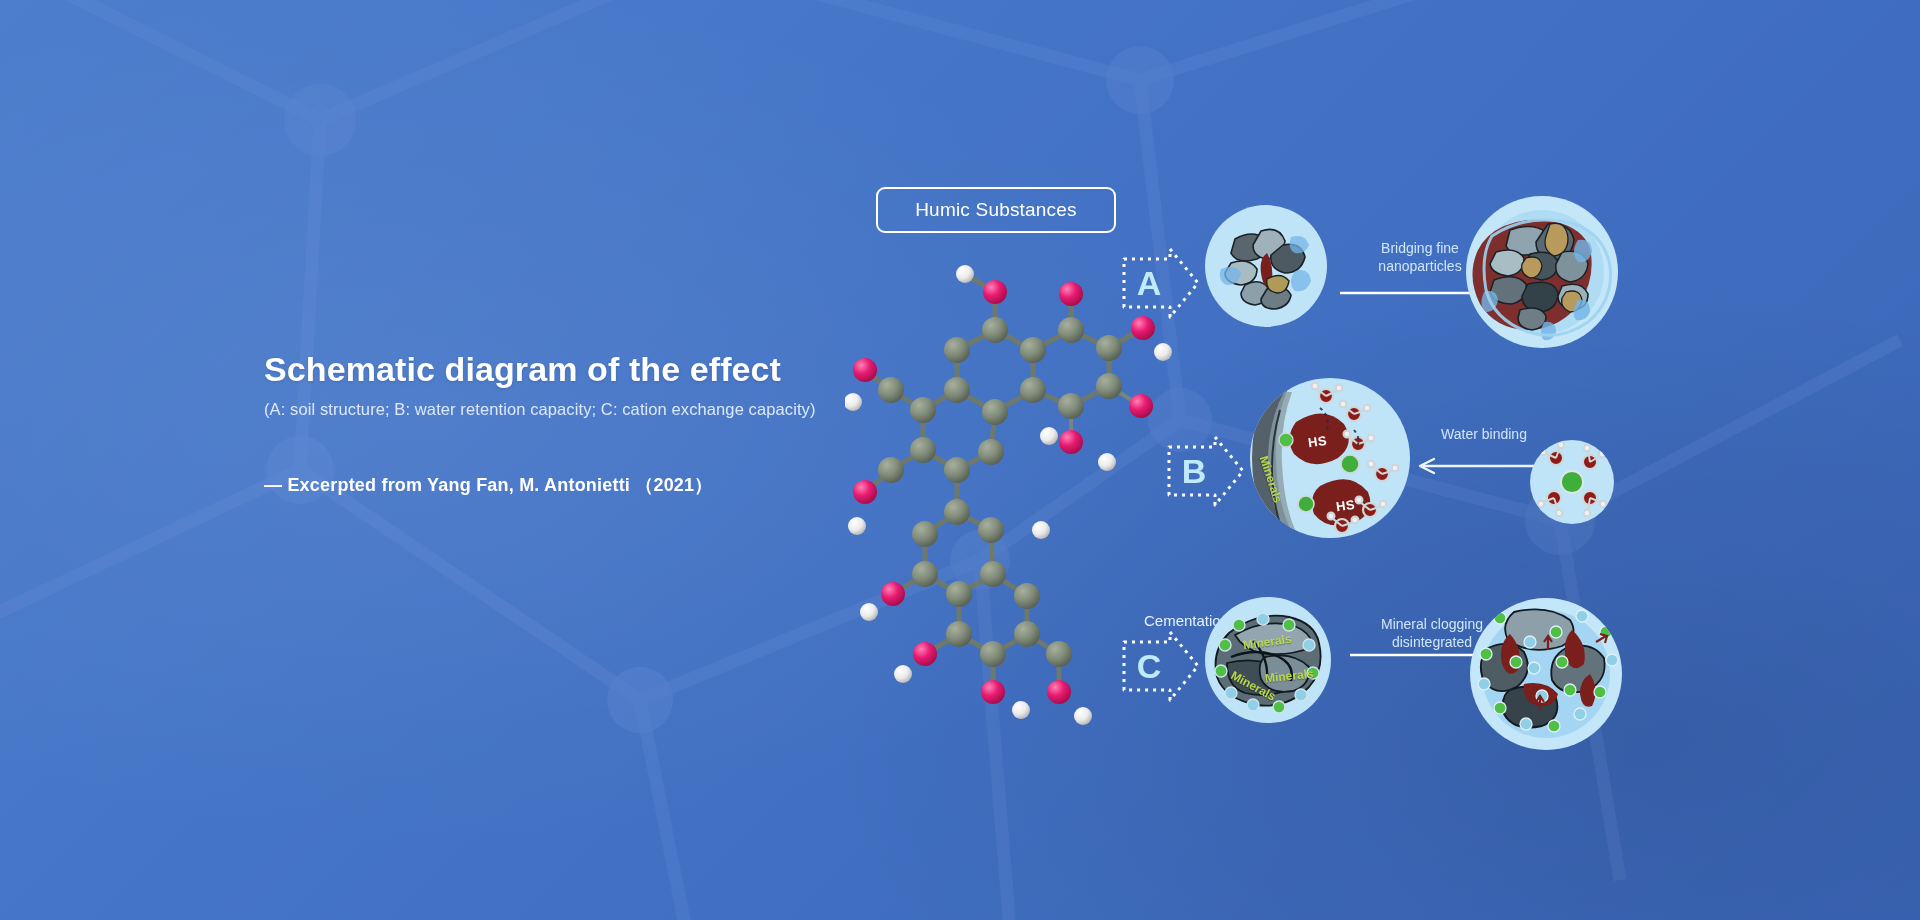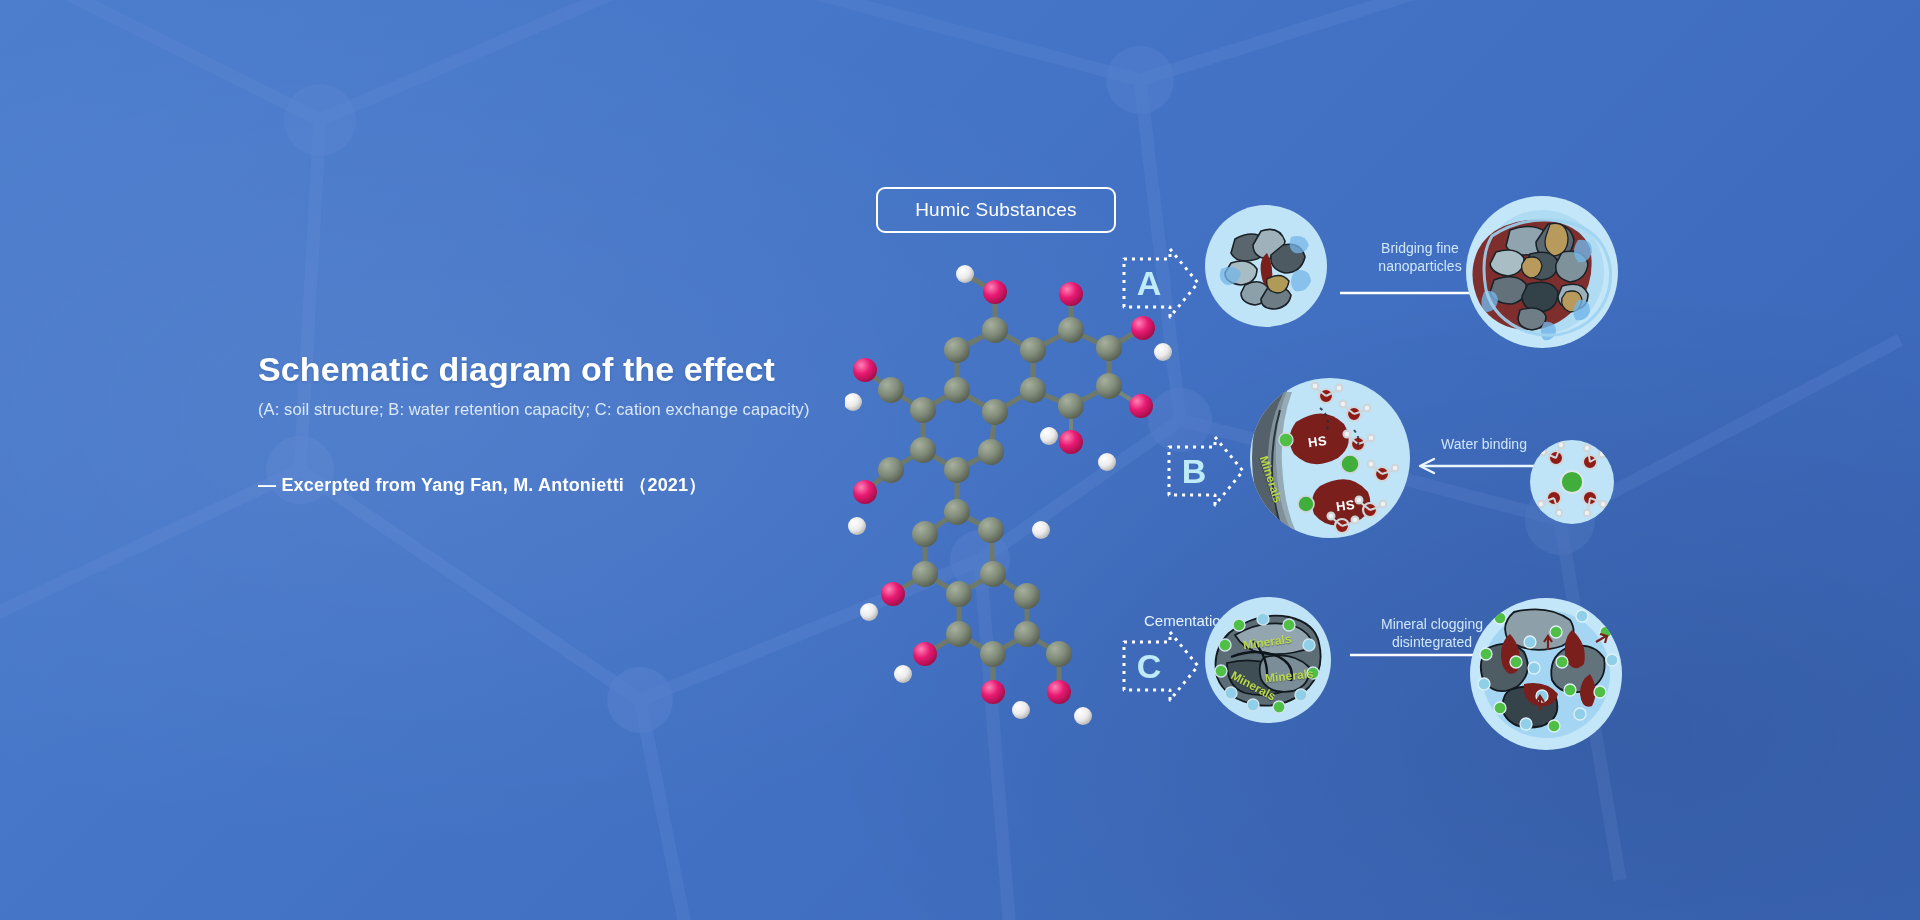--- a/index.html
+++ b/index.html
@@ -28,21 +28,21 @@
     inset: 0;
     background:
       radial-gradient(ellipse 70% 80% at 22% 45%, rgba(255,255,255,0.06) 0%, rgba(255,255,255,0) 60%),
       radial-gradient(ellipse 60% 70% at 85% 80%, rgba(0,0,0,0.10) 0%, rgba(0,0,0,0) 70%);
     pointer-events: none;
   }
 
   
   #text-block {
     position: absolute;
-    left: 258px;
+    left: 264px;
     top: 348px;
     width: 640px;
   }
   #page-title {
     color: #ffffff;
     font-size: 34px;
     font-weight: bold;
     line-height: 1.28;
     letter-spacing: 0.1px;
     margin: 0;
@@ -420,21 +420,21 @@
         <g stroke="#22303a" stroke-width="2" stroke-dasharray="3 4" fill="none" opacity="0.85">
           <path d="M70 30 q12 10 6 24"></path>
           <path d="M104 52 q8 10 2 18"></path>
         </g>
       </svg>
       <div class="blob-label" style="left:58px; top:56px; transform:rotate(-8deg);">HS</div>
       <div class="blob-label" style="left:86px; top:120px; transform:rotate(-8deg);">HS</div>
       <div class="min-label" style="left:20px; top:76px; transform:rotate(72deg); transform-origin:left top;">Minerals</div>
     </div>
 
-    <div class="arrow-label" style="left:1414px; top:436px; width:140px;">
+    <div class="arrow-label" style="left:1414px; top:426px; width:140px;">
       <div>Water binding</div>
     </div>
     <svg class="flow-arrow" style="left:1412px; top:456px;" width="130" height="20" viewBox="0 0 130 20">
       <path d="M128 10 H10" stroke="#eaf4fd" stroke-width="2.4"></path>
       <path d="M22 3 L8 10 L22 17" fill="none" stroke="#eaf4fd" stroke-width="2.4" stroke-linejoin="round" stroke-linecap="round"></path>
     </svg>
 
     <div class="circle" style="left:1530px; top:440px; width:84px; height:84px;">
       <svg viewBox="0 0 84 84" width="84" height="84">
         <circle cx="42" cy="42" r="11" fill="#3fae3a" stroke="#dfe6ea" stroke-width="1.8"></circle>

